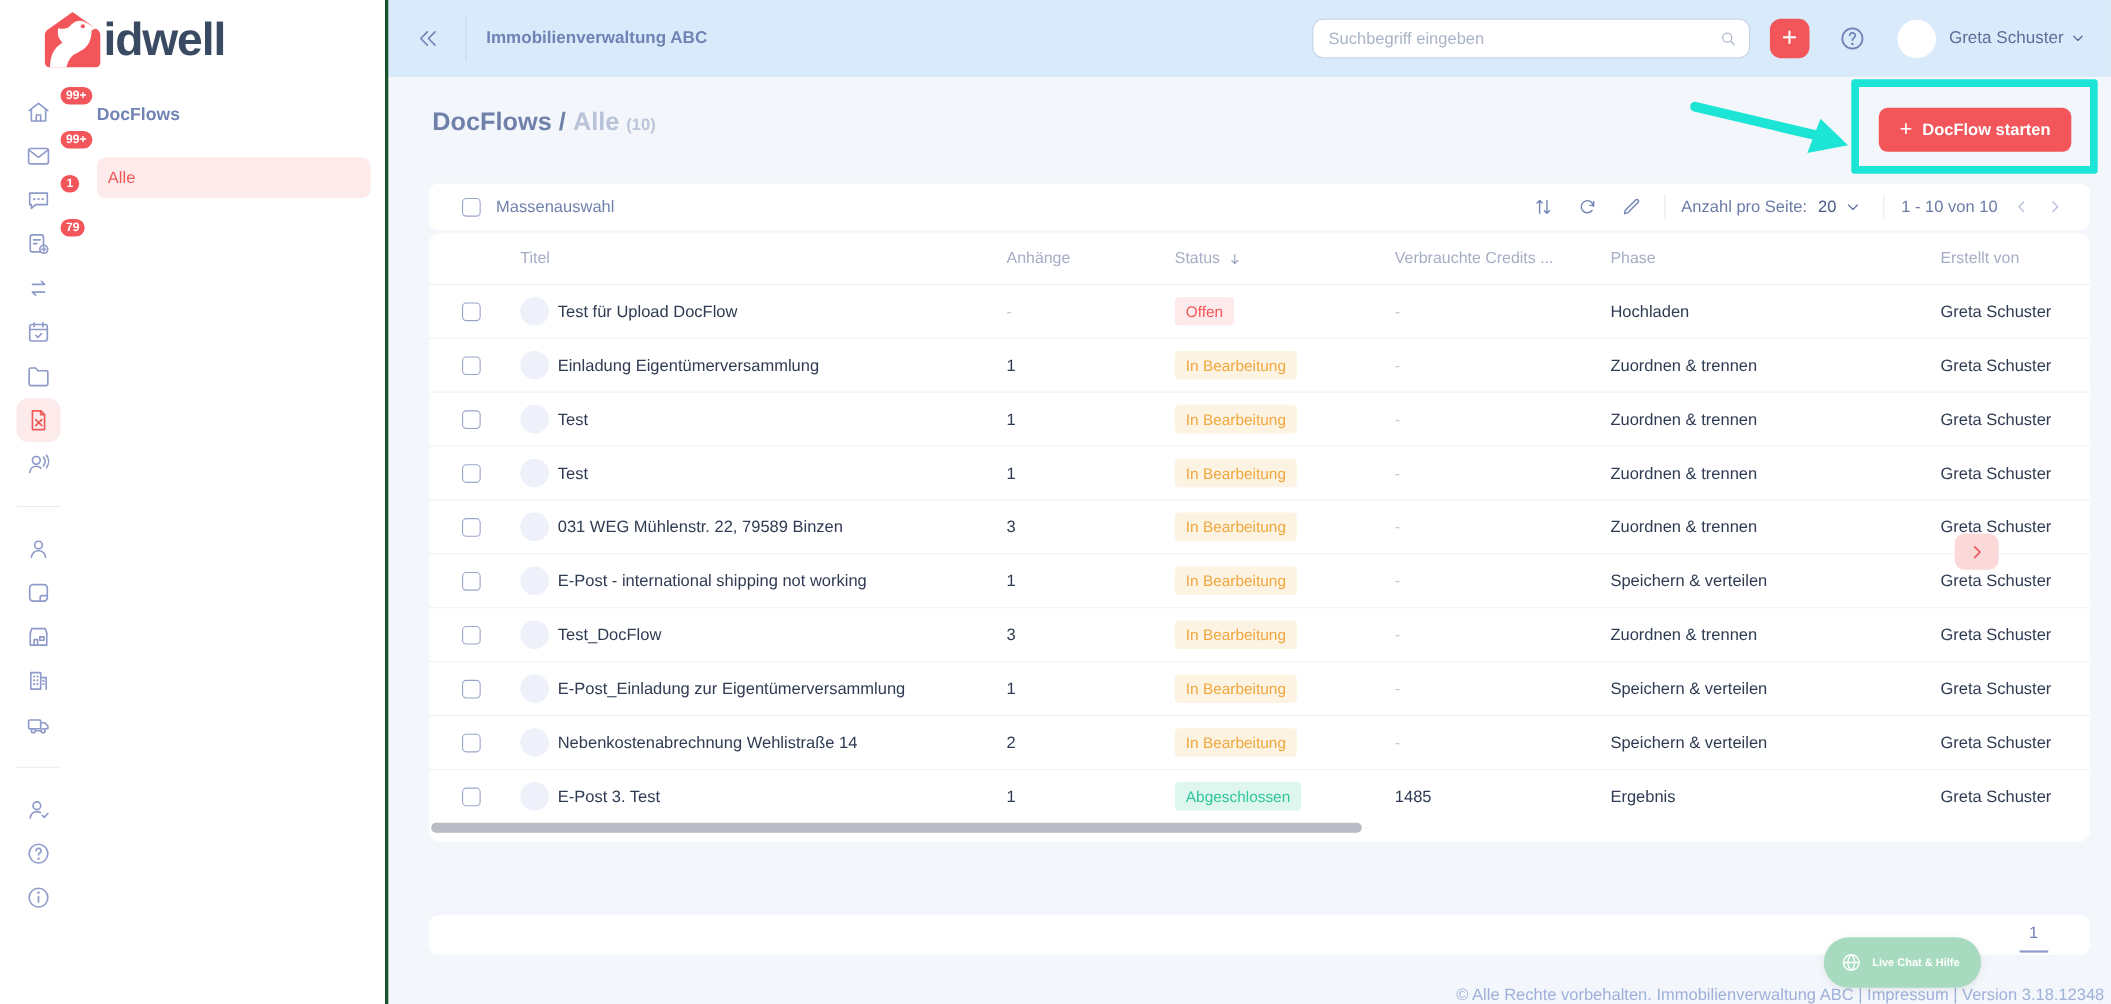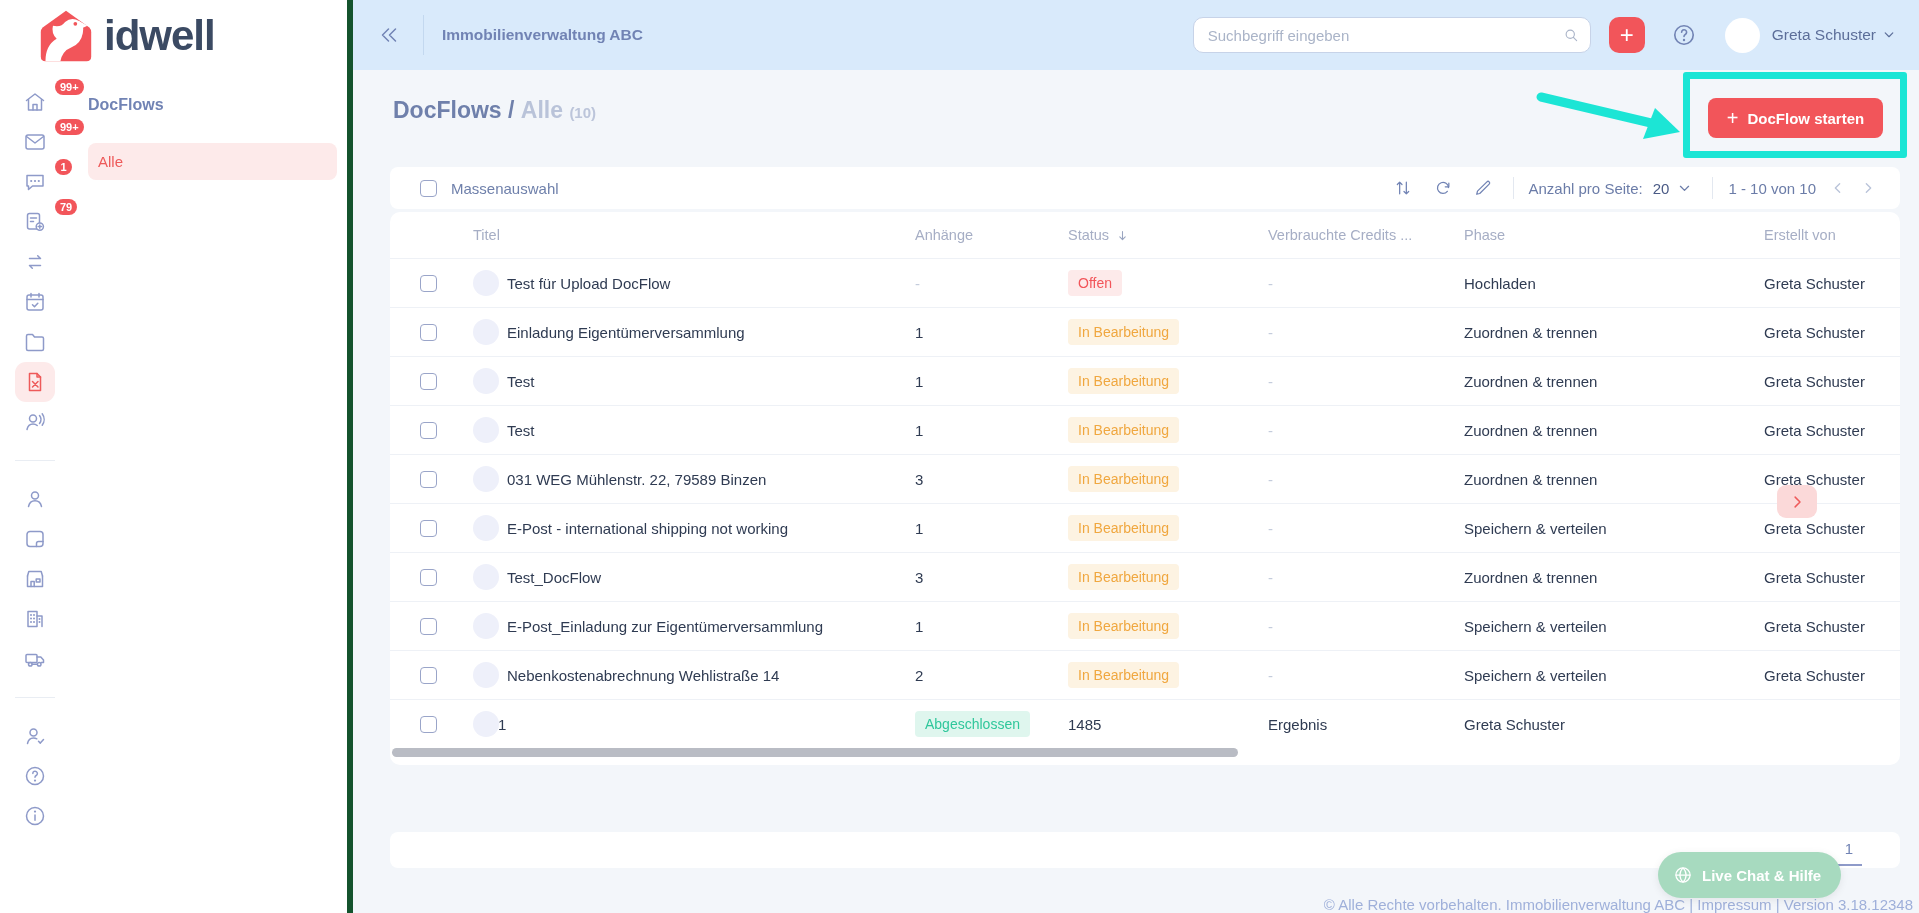--- a/index.html
+++ b/index.html
@@ -26,28 +26,28 @@
   .rail-item.active { background:#fdeaea; border-radius:11px; }
   .rail-item.active .rail-icon { color:#ee5a5a; }
   .rail-badge {
     position:absolute; top:-3px; left:20px;
     background:#f2555a; color:#fff; font-size:11px; font-weight:bold;
     line-height:16px; padding:0 5px; border-radius:9px; min-width:17px; text-align:center;margin-left:20px;
   }
   .rail-divider { width:40px; height:1px; background:#e9edf3; margin:18px 0; flex:0 0 1px; }
 
   
-  .logo { position:absolute; left:38px; top:8px; display:flex; align-items:center; gap:10px; z-index:7; }
+  .logo { position:absolute; left:38px; top:8px; display:flex; align-items:center; z-index:7; }
   .logo-mark { width:56px; height:56px; }
   .logo-word { font-size:42px; font-weight:bold; color:#3b4a63; letter-spacing:-1px; }
 
   
   .menu-panel {
     position:absolute; left:70px; top:0; width:283px; height:913px;
-    background:#fff; border-right:6px solid #14532d; z-index:5;
+    background:#fff; border-right:3px solid #14532d; z-index:5;
   }
   .menu-title { position:absolute; left:18px; top:96px; font-size:16px; font-weight:bold; color:#7183b4; }
   .menu-item {
     position:absolute; left:18px; width:249px; height:37px;
     display:flex; align-items:center; padding-left:10px;
     font-size:15px; color:#7183b4; border-radius:8px; cursor:pointer;
   }
   .menu-item.active { background:#fdeaea; color:#ee5a5a; }
 
   
@@ -167,21 +167,21 @@
   .page-num {
     position:absolute; right:38px; top:2px; padding:0 9px; line-height:30px;
     font-size:15px; color:#7183b4; border-bottom:2px solid #8e9ac9; cursor:pointer;
   }
 
   
   .chat-btn {
     position:absolute; left:1658px; top:852px; height:46px; z-index:8;
     background:#a7dabf; border:none; border-radius:24px; cursor:pointer;
     display:flex; align-items:center; gap:9px; padding:0 20px 0 15px;
-    color:#fff; font-size:15px; font-weight:bold;
+    color:#fff; font-size:10px; font-weight:bold;
     font-family:"Liberation Sans", sans-serif;
     box-shadow:0 2px 8px rgba(0,0,0,.08);
   }
   .chat-globe { width:20px; height:20px; color:#fff; }
   .footer-note {
     position:absolute; right:6px; top:896px; font-size:15px; color:#9fb0da;
     white-space:nowrap; z-index:7;
   }
 </style>
 </head>
@@ -643,20 +643,21 @@
     <span class="c-creator">Greta Schuster</span>
   </div>
 
   <div class="trow">
     <span class="cb-cell">
               <span class="checkbox"></span>
             </span>
     <span class="doc-ic">
               <span class="ic"></span>
             </span>
+    <span class="c-title">E-Post 3. Test</span>
     <span class="c-att">1</span>
     <span class="c-status"><span class="badge done">Abgeschlossen</span></span>
     <span class="c-credits">1485</span>
     <span class="c-phase">Ergebnis</span>
     <span class="c-creator">Greta Schuster</span>
   </div>
 </div>
       <div class="hscroll"></div>
     </div>
 

